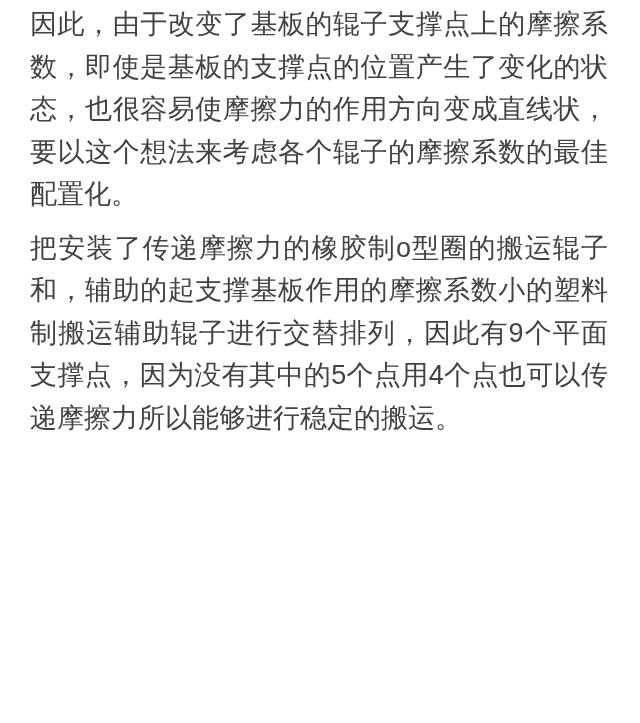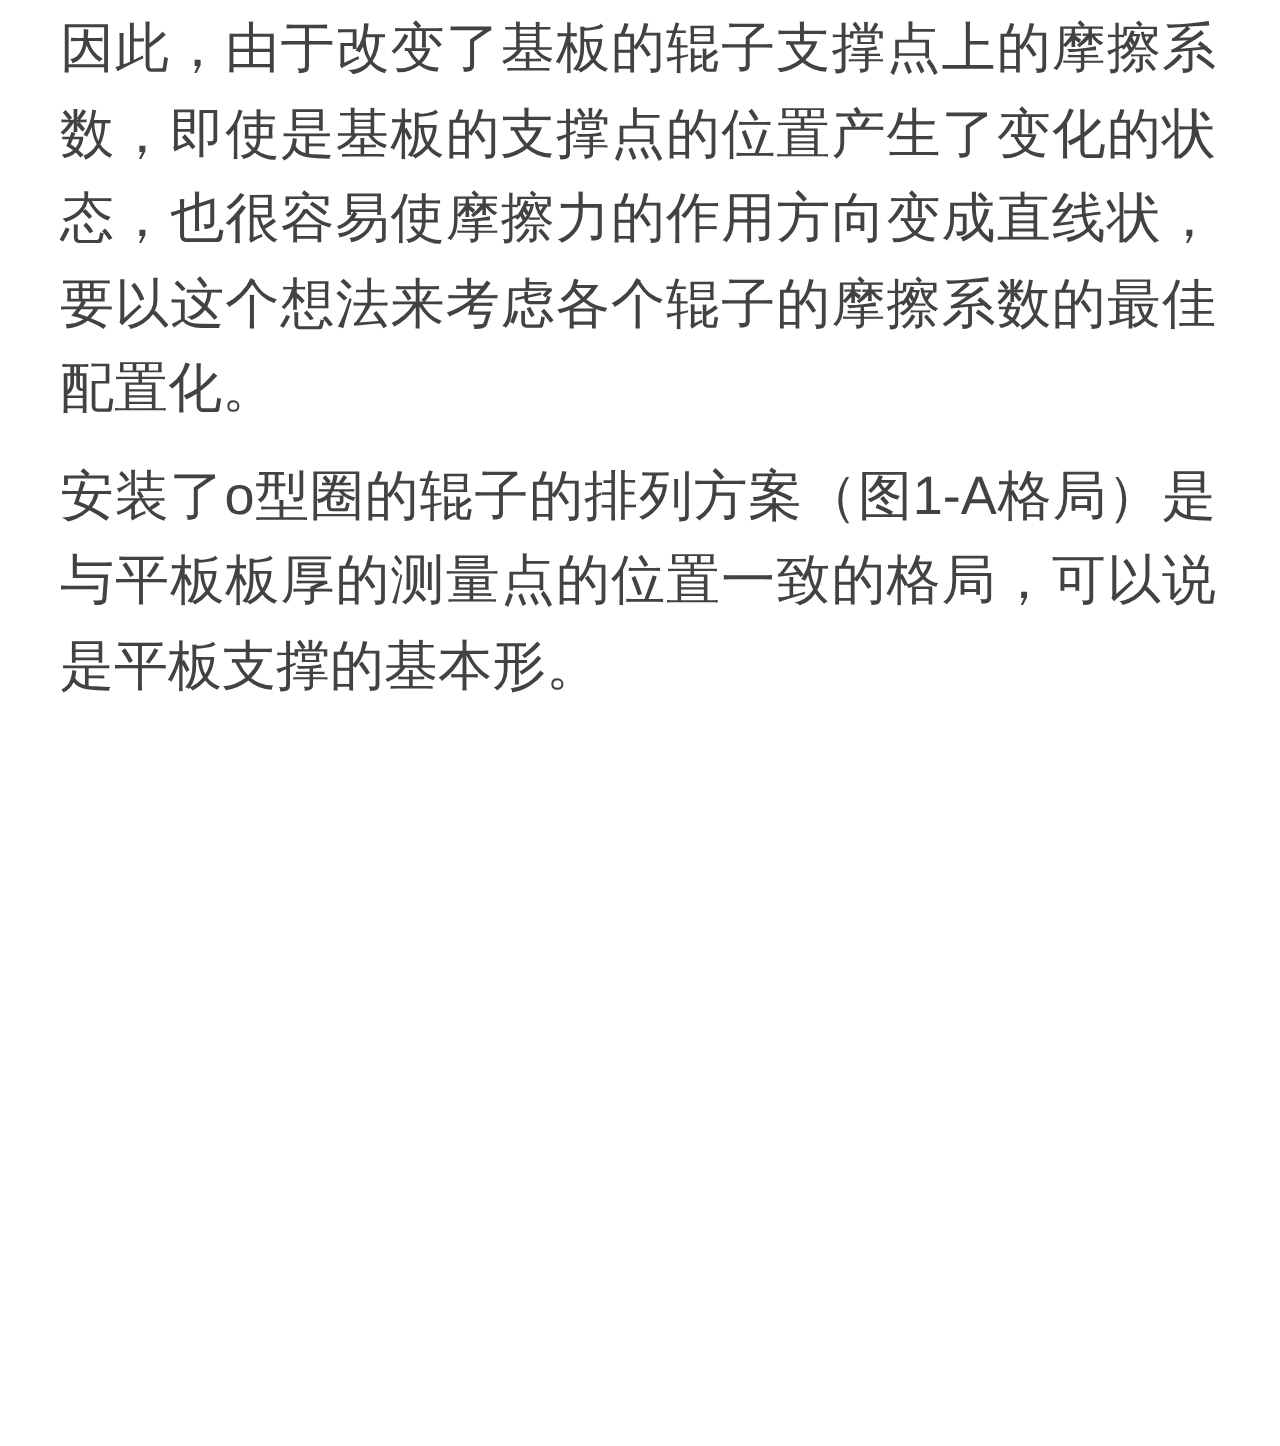--- a/index.html
+++ b/index.html
@@ -27,14 +27,14 @@
     text-justify: inter-ideograph;
     word-break: break-all;
     font-family: "Liberation Sans", sans-serif;
   }
 </style>
 </head>
 <body>
 
 <div class="article">
   <p>因此，由于改变了基板的辊子支撑点上的摩擦系数，即使是基板的支撑点的位置产生了变化的状态，也很容易使摩擦力的作用方向变成直线状，要以这个想法来考虑各个辊子的摩擦系数的最佳配置化。</p>
-  <p>安装了o型圈的辊子的排列方案（图1-A格局）是与平板板厚的测量点的位置一致的格局，可以说是平板支撑的基本形。</p>
+  <p>把安装了传递摩擦力的橡胶制o型圈的搬运辊子和，辅助的起支撑基板作用的摩擦系数小的塑料制搬运辅助辊子进行交替排列，因此有9个平面支撑点，因为没有其中的5个点用4个点也可以传递摩擦力所以能够进行稳定的搬运。</p>
 </div>
 
 </body></html>

